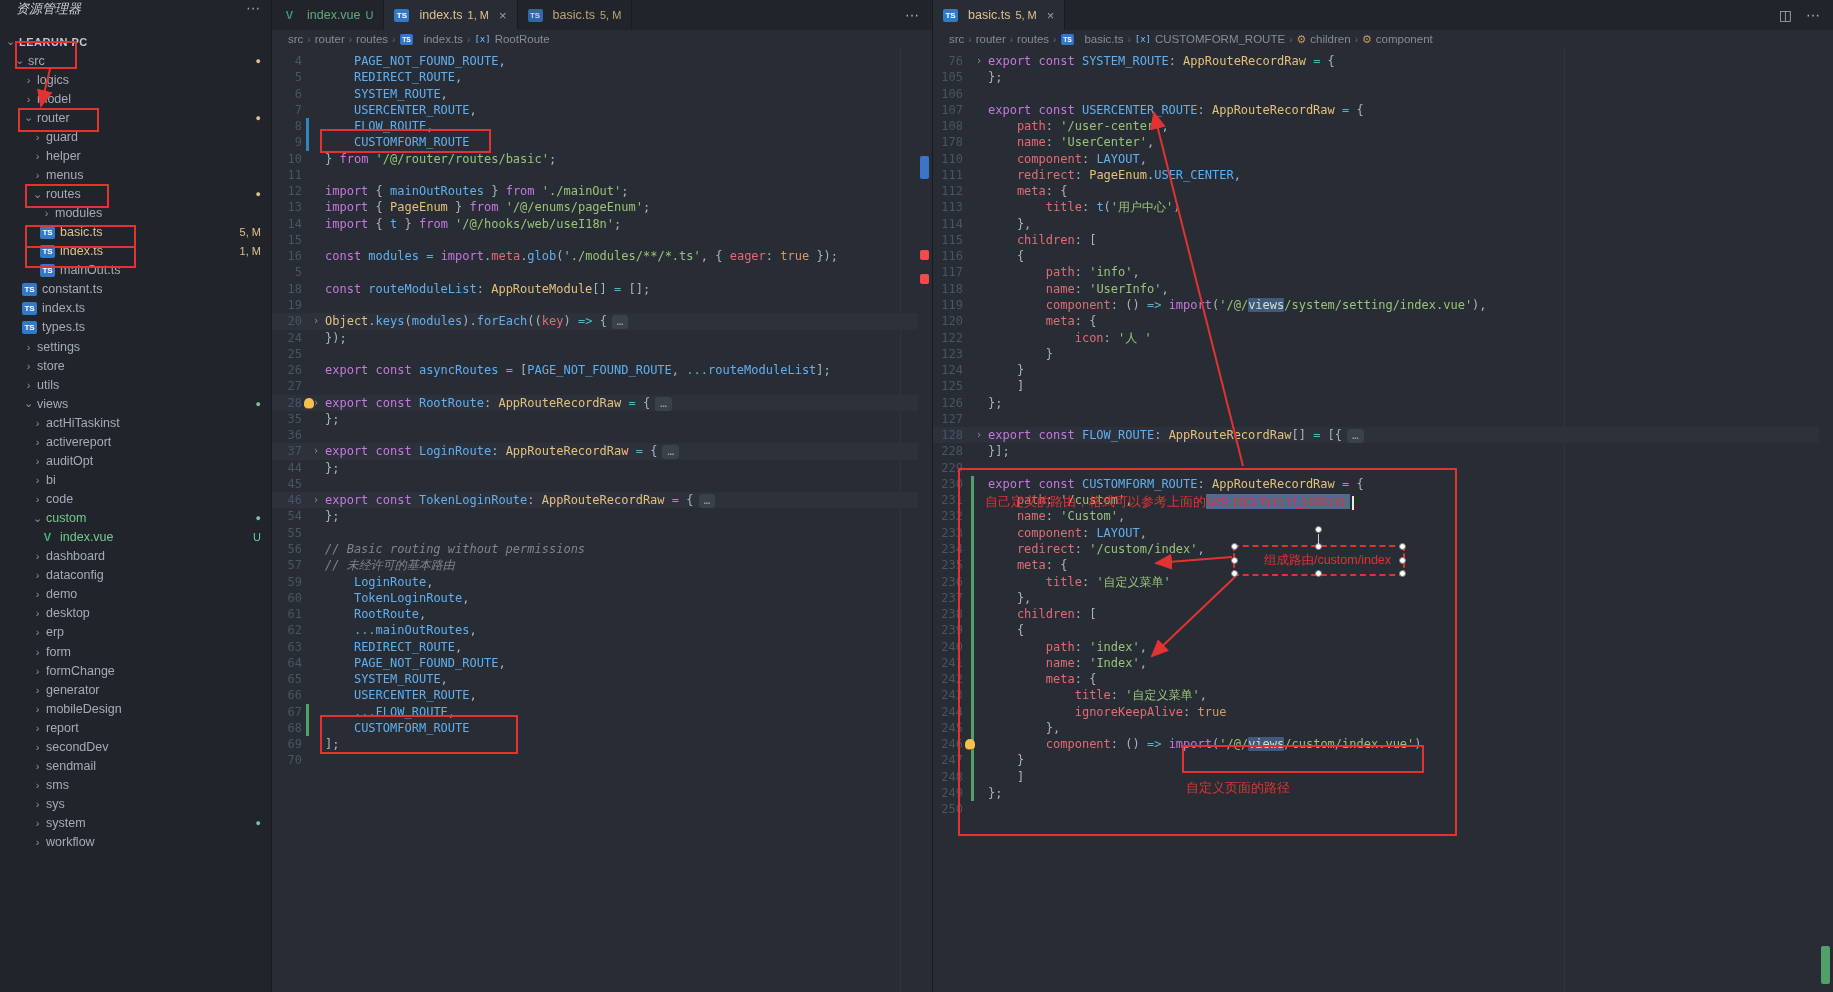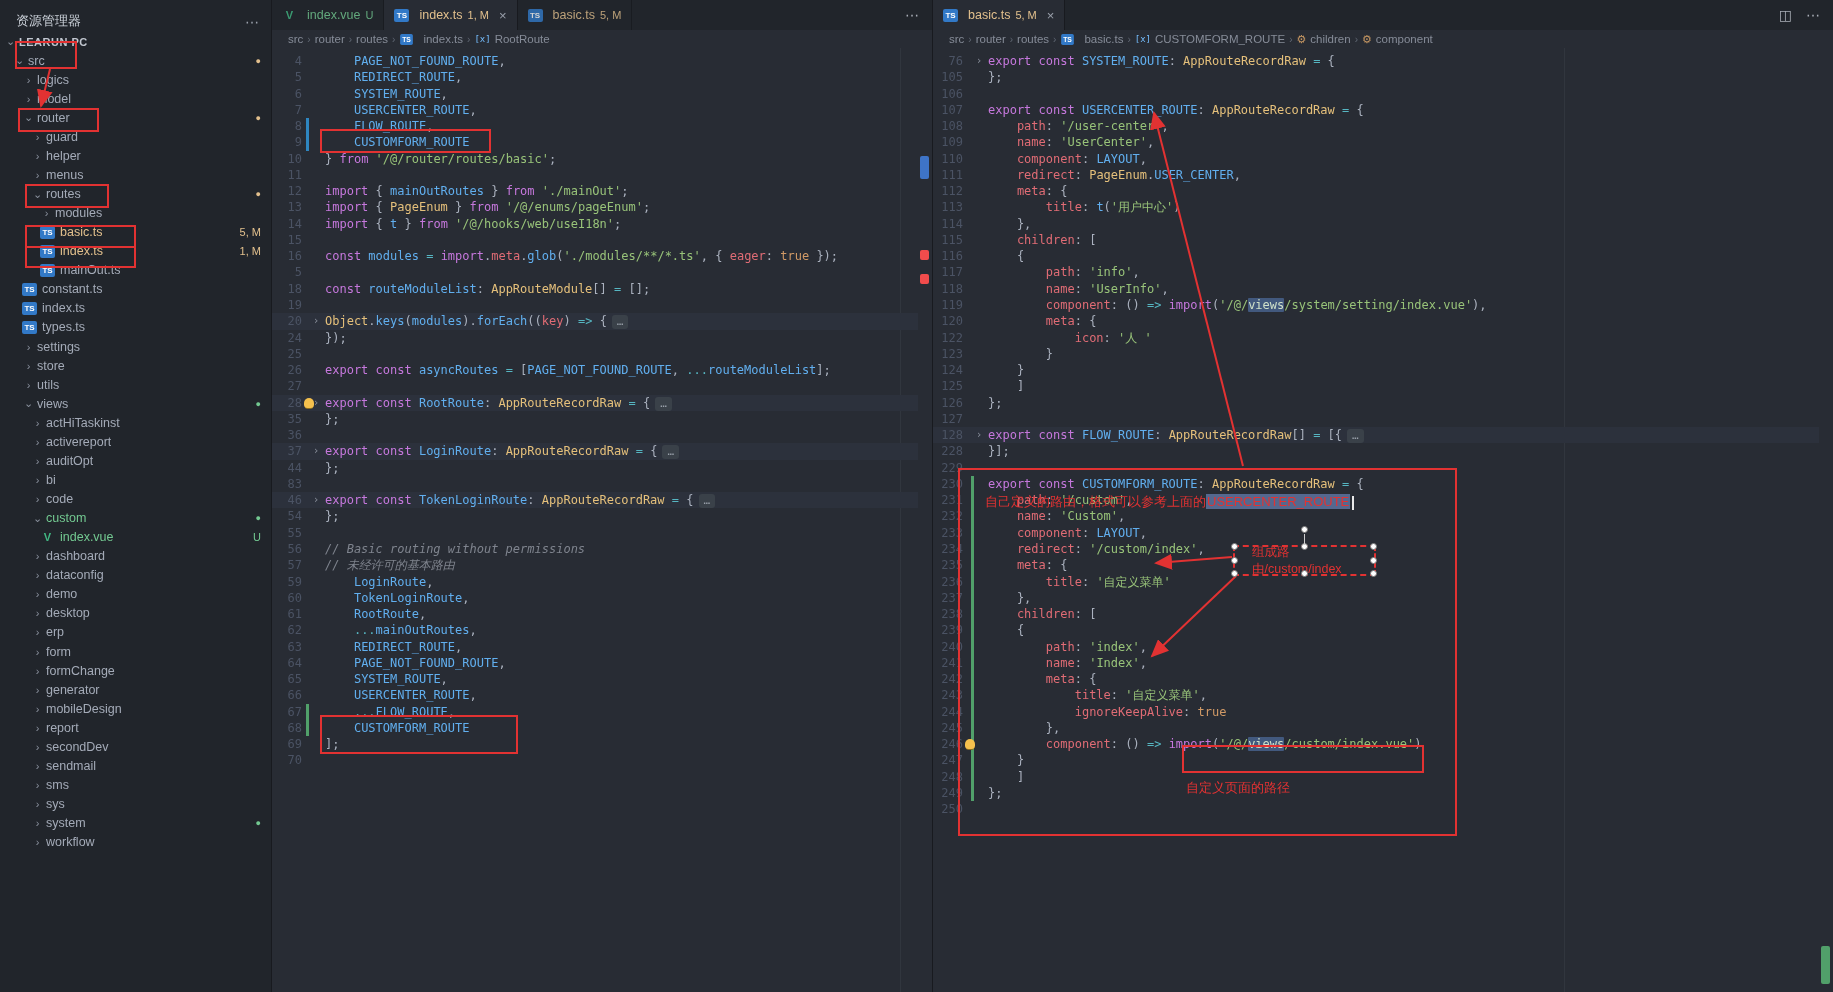--- a/index.html
+++ b/index.html
@@ -8,21 +8,21 @@
     --default:#abb2bf; --background:#282c34; --sidebar:#21252b;
     --accent_modified:#e2c08d; --accent_untracked:#73c991; --annotation_red:#e23232;
     --git_added:#51a06a; --git_modified:#2e86c0;
   }
   html,body{margin:0;padding:0;background:#15171c;}
   body{font-family:"Liberation Sans",sans-serif;}
   #app{position:relative;width:1833px;height:992px;background:var(--background);display:flex;overflow:hidden;}
 
   
   #sidebar{width:271px;flex-shrink:0;background:var(--sidebar);border-right:1px solid #181a1f;display:flex;flex-direction:column;overflow:hidden;}
-  .sb-header{height:30px;flex-shrink:0;display:flex;align-items:flex-end;padding:0 12px 0 16px;font-size:13px;color:#ccd2da;}
+  .sb-header{height:30px;flex-shrink:0;display:flex;align-items:flex-start;padding:0 12px 0 16px;font-size:13px;color:#ccd2da;font-style:italic;}
   .sb-ellipsis{margin-left:auto;color:#9aa0ab;cursor:pointer;font-size:14px;}
   #tree{flex:1;overflow:hidden;font-size:12.5px;color:#a4abb8;padding-top:2px;}
   .trow{height:19.07px;display:flex;align-items:center;cursor:pointer;white-space:nowrap;}
   .trow.root .tlabel{font-weight:bold;font-size:11px;letter-spacing:.5px;color:#c2c7d0;}
   .twisty{width:13px;flex-shrink:0;text-align:center;font-size:11px;color:#8a919e;margin-right:2px;}
   .fi{flex-shrink:0;margin-right:5px;display:inline-flex;align-items:center;justify-content:center;}
   .fi-ts{width:15px;height:13px;background:#3279c7;color:#fff;border-radius:2px;font-size:8px;font-weight:bold;font-family:"Liberation Sans",sans-serif;}
   .fi-vue{width:15px;color:#41b883;font-weight:bold;font-size:11px;font-family:"Liberation Sans",sans-serif;}
   .tlabel{overflow:hidden;}
   .tlabel.mod{color:var(--accent_modified);} .tlabel.green{color:var(--accent_untracked);}
@@ -349,21 +349,21 @@
           <div class="cl hl"><span class="ln">20</span><span class="gitlane"></span><span class="foldlane">›</span><span class="ct"><span class="tk-t">Object</span><span class="tk-d">.</span><span class="tk-f">keys</span><span class="tk-d">(</span><span class="tk-v">modules</span><span class="tk-d">).</span><span class="tk-f">forEach</span><span class="tk-d">((</span><span class="tk-p">key</span><span class="tk-d">)</span><span class="tk-o"> =&gt; </span><span class="tk-d">{</span><span class="tk-F">…</span></span></div>
           <div class="cl"><span class="ln">24</span><span class="gitlane"></span><span class="foldlane"></span><span class="ct"><span class="tk-d">});</span></span></div>
           <div class="cl"><span class="ln">25</span><span class="gitlane"></span><span class="foldlane"></span><span class="ct"></span></div>
           <div class="cl"><span class="ln">26</span><span class="gitlane"></span><span class="foldlane"></span><span class="ct"><span class="tk-k">export const </span><span class="tk-v">asyncRoutes</span><span class="tk-o"> = </span><span class="tk-d">[</span><span class="tk-v">PAGE_NOT_FOUND_ROUTE</span><span class="tk-d">, </span><span class="tk-o">...</span><span class="tk-v">routeModuleList</span><span class="tk-d">];</span></span></div>
           <div class="cl"><span class="ln">27</span><span class="gitlane"></span><span class="foldlane"></span><span class="ct"></span></div>
           <div class="cl hl"><span class="ln">28</span><span class="gitlane"><span class="bulb"></span></span><span class="foldlane">›</span><span class="ct"><span class="tk-k">export const </span><span class="tk-v">RootRoute</span><span class="tk-d">: </span><span class="tk-t">AppRouteRecordRaw</span><span class="tk-o"> = </span><span class="tk-d">{</span><span class="tk-F">…</span></span></div>
           <div class="cl"><span class="ln">35</span><span class="gitlane"></span><span class="foldlane"></span><span class="ct"><span class="tk-d">};</span></span></div>
           <div class="cl"><span class="ln">36</span><span class="gitlane"></span><span class="foldlane"></span><span class="ct"></span></div>
           <div class="cl hl"><span class="ln">37</span><span class="gitlane"></span><span class="foldlane">›</span><span class="ct"><span class="tk-k">export const </span><span class="tk-v">LoginRoute</span><span class="tk-d">: </span><span class="tk-t">AppRouteRecordRaw</span><span class="tk-o"> = </span><span class="tk-d">{</span><span class="tk-F">…</span></span></div>
           <div class="cl"><span class="ln">44</span><span class="gitlane"></span><span class="foldlane"></span><span class="ct"><span class="tk-d">};</span></span></div>
-          <div class="cl"><span class="ln">83</span><span class="gitlane"></span><span class="foldlane"></span><span class="ct"></span></div>
+          <div class="cl"><span class="ln">45</span><span class="gitlane"></span><span class="foldlane"></span><span class="ct"></span></div>
           <div class="cl hl"><span class="ln">46</span><span class="gitlane"></span><span class="foldlane">›</span><span class="ct"><span class="tk-k">export const </span><span class="tk-v">TokenLoginRoute</span><span class="tk-d">: </span><span class="tk-t">AppRouteRecordRaw</span><span class="tk-o"> = </span><span class="tk-d">{</span><span class="tk-F">…</span></span></div>
           <div class="cl"><span class="ln">54</span><span class="gitlane"></span><span class="foldlane"></span><span class="ct"><span class="tk-d">};</span></span></div>
           <div class="cl"><span class="ln">55</span><span class="gitlane"></span><span class="foldlane"></span><span class="ct"></span></div>
           <div class="cl"><span class="ln">56</span><span class="gitlane"></span><span class="foldlane"></span><span class="ct"><span class="tk-c">// Basic routing without permissions</span></span></div>
           <div class="cl"><span class="ln">57</span><span class="gitlane"></span><span class="foldlane"></span><span class="ct"><span class="tk-c">// 未经许可的基本路由</span></span></div>
           <div class="cl"><span class="ln">59</span><span class="gitlane"></span><span class="foldlane"></span><span class="ct"><span class="tk-d">    </span><span class="tk-v">LoginRoute</span><span class="tk-d">,</span></span></div>
           <div class="cl"><span class="ln">60</span><span class="gitlane"></span><span class="foldlane"></span><span class="ct"><span class="tk-d">    </span><span class="tk-v">TokenLoginRoute</span><span class="tk-d">,</span></span></div>
           <div class="cl"><span class="ln">61</span><span class="gitlane"></span><span class="foldlane"></span><span class="ct"><span class="tk-d">    </span><span class="tk-v">RootRoute</span><span class="tk-d">,</span></span></div>
           <div class="cl"><span class="ln">62</span><span class="gitlane"></span><span class="foldlane"></span><span class="ct"><span class="tk-d">    </span><span class="tk-o">...</span><span class="tk-v">mainOutRoutes</span><span class="tk-d">,</span></span></div>
           <div class="cl"><span class="ln">63</span><span class="gitlane"></span><span class="foldlane"></span><span class="ct"><span class="tk-d">    </span><span class="tk-v">REDIRECT_ROUTE</span><span class="tk-d">,</span></span></div>
@@ -432,21 +432,21 @@
         </span>
       </div>
     <div class="editor" id="ed-right">
       <div class="colruler" style="left:631px"></div>
       <div class="lines">
           <div class="cl"><span class="ln">76</span><span class="gitlane"></span><span class="foldlane">›</span><span class="ct"><span class="tk-k">export const </span><span class="tk-v">SYSTEM_ROUTE</span><span class="tk-d">: </span><span class="tk-t">AppRouteRecordRaw</span><span class="tk-o"> = </span><span class="tk-d">{</span></span></div>
           <div class="cl"><span class="ln">105</span><span class="gitlane"></span><span class="foldlane"></span><span class="ct"><span class="tk-d">};</span></span></div>
           <div class="cl"><span class="ln">106</span><span class="gitlane"></span><span class="foldlane"></span><span class="ct"></span></div>
           <div class="cl"><span class="ln">107</span><span class="gitlane"></span><span class="foldlane"></span><span class="ct"><span class="tk-k">export const </span><span class="tk-v">USERCENTER_ROUTE</span><span class="tk-d">: </span><span class="tk-t">AppRouteRecordRaw</span><span class="tk-o"> = </span><span class="tk-d">{</span></span></div>
           <div class="cl"><span class="ln">108</span><span class="gitlane"></span><span class="foldlane"></span><span class="ct"><span class="tk-p">    path</span><span class="tk-d">: </span><span class="tk-s">'/user-center'</span><span class="tk-d">,</span></span></div>
-          <div class="cl"><span class="ln">109</span><span class="gitlane"></span><span class="foldlane"></span><span class="ct"><span class="tk-p">    name</span><span class="tk-d">: </span><span class="tk-s">'UserCenter'</span><span class="tk-d">,</span></span></div>
+          <div class="cl"><span class="ln">178</span><span class="gitlane"></span><span class="foldlane"></span><span class="ct"><span class="tk-p">    name</span><span class="tk-d">: </span><span class="tk-s">'UserCenter'</span><span class="tk-d">,</span></span></div>
           <div class="cl"><span class="ln">110</span><span class="gitlane"></span><span class="foldlane"></span><span class="ct"><span class="tk-p">    component</span><span class="tk-d">: </span><span class="tk-v">LAYOUT</span><span class="tk-d">,</span></span></div>
           <div class="cl"><span class="ln">111</span><span class="gitlane"></span><span class="foldlane"></span><span class="ct"><span class="tk-p">    redirect</span><span class="tk-d">: </span><span class="tk-t">PageEnum</span><span class="tk-d">.</span><span class="tk-v">USER_CENTER</span><span class="tk-d">,</span></span></div>
           <div class="cl"><span class="ln">112</span><span class="gitlane"></span><span class="foldlane"></span><span class="ct"><span class="tk-p">    meta</span><span class="tk-d">: {</span></span></div>
           <div class="cl"><span class="ln">113</span><span class="gitlane"></span><span class="foldlane"></span><span class="ct"><span class="tk-p">        title</span><span class="tk-d">: </span><span class="tk-f">t</span><span class="tk-d">(</span><span class="tk-s">'用户中心'</span><span class="tk-d">)</span></span></div>
           <div class="cl"><span class="ln">114</span><span class="gitlane"></span><span class="foldlane"></span><span class="ct"><span class="tk-d">    },</span></span></div>
           <div class="cl"><span class="ln">115</span><span class="gitlane"></span><span class="foldlane"></span><span class="ct"><span class="tk-p">    children</span><span class="tk-d">: [</span></span></div>
           <div class="cl"><span class="ln">116</span><span class="gitlane"></span><span class="foldlane"></span><span class="ct"><span class="tk-d">    {</span></span></div>
           <div class="cl"><span class="ln">117</span><span class="gitlane"></span><span class="foldlane"></span><span class="ct"><span class="tk-p">        path</span><span class="tk-d">: </span><span class="tk-s">'info'</span><span class="tk-d">,</span></span></div>
           <div class="cl"><span class="ln">118</span><span class="gitlane"></span><span class="foldlane"></span><span class="ct"><span class="tk-p">        name</span><span class="tk-d">: </span><span class="tk-s">'UserInfo'</span><span class="tk-d">,</span></span></div>
           <div class="cl"><span class="ln">119</span><span class="gitlane"></span><span class="foldlane"></span><span class="ct"><span class="tk-p">        component</span><span class="tk-d">: () </span><span class="tk-o">=&gt; </span><span class="tk-k">import</span><span class="tk-d">(</span><span class="tk-s">'/@/</span><span class="tk-S">views</span><span class="tk-s">/system/setting/index.vue'</span><span class="tk-d">),</span></span></div>
@@ -503,21 +503,21 @@
         <rect x="321" y="130" width="169" height="22" fill="none" stroke="#e23232" stroke-width="2"></rect>
         <rect x="321" y="716" width="196" height="37" fill="none" stroke="#e23232" stroke-width="2"></rect>
         <rect x="959" y="469" width="497" height="366" fill="none" stroke="#e23232" stroke-width="2"></rect>
         <rect x="1183" y="746" width="240" height="26" fill="none" stroke="#e23232" stroke-width="2"></rect>
         <line x1="50" y1="69" x2="41" y2="106" stroke="#e23232" stroke-width="2" marker-end="url(#ah)"></line>
         <line x1="1243" y1="466" x2="1154" y2="113" stroke="#e23232" stroke-width="2" marker-end="url(#ah)"></line>
         <line x1="1232" y1="557" x2="1156" y2="563" stroke="#e23232" stroke-width="2" marker-end="url(#ah)"></line>
         <line x1="1236" y1="576" x2="1152" y2="656" stroke="#e23232" stroke-width="2" marker-end="url(#ah)"></line>
       </svg>
       <div class="anno-label" style="left: 985px; top: 493px;"><span>自己定义的路由，格式可以参考上面的</span><span class="sel">USERCENTER_ROUTE</span><span class="caret"></span></div>
-      <div class="anno-textbox" style="left: 1233px; top: 545px; width: 143px; height: 31px; padding-left: 17px;">
+      <div class="anno-textbox" style="left: 1233px; top: 545px; width: 172px; height: 31px; padding-left: 17px;">
         <span>组成路由/custom/index</span>
         <span class="handle" style="left: -4px; top: -4px;"></span>
         <span class="handle" style="left: calc(50% - 4px); top: -4px;"></span>
         <span class="handle" style="left: calc(100% - 4px); top: -4px;"></span>
         <span class="handle" style="left: -4px; top: calc(50% - 4px);"></span>
         <span class="handle" style="left: calc(100% - 4px); top: calc(50% - 4px);"></span>
         <span class="handle" style="left: -4px; top: calc(100% - 4px);"></span>
         <span class="handle" style="left: calc(50% - 4px); top: calc(100% - 4px);"></span>
         <span class="handle" style="left: calc(100% - 4px); top: calc(100% - 4px);"></span>
         <span class="rotstem" style="left: calc(50% - 1px); top: -13px;"></span>

